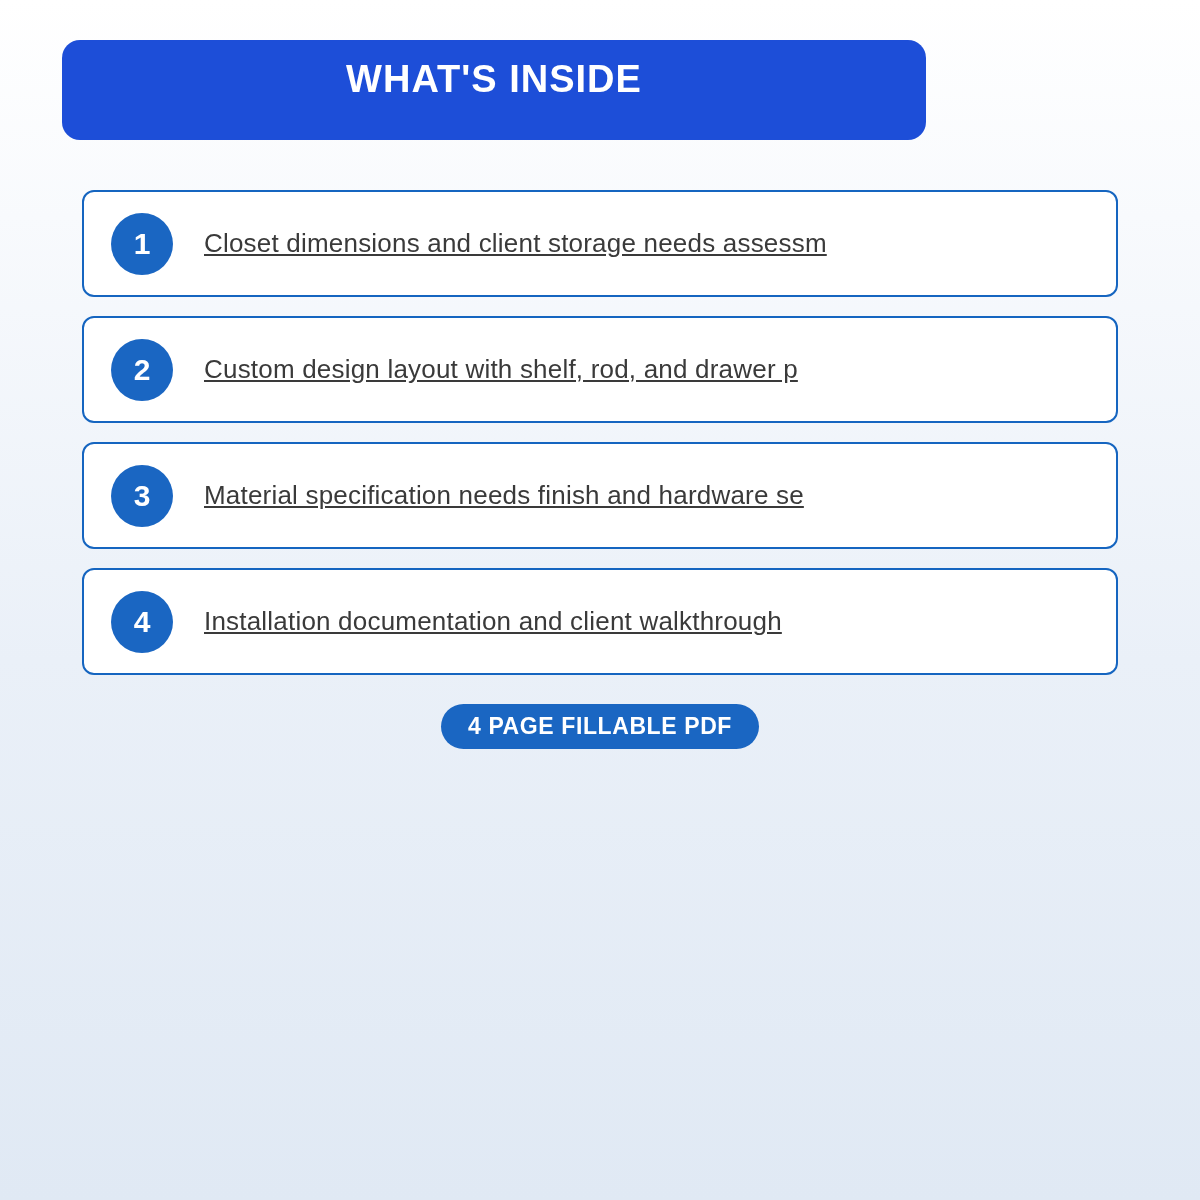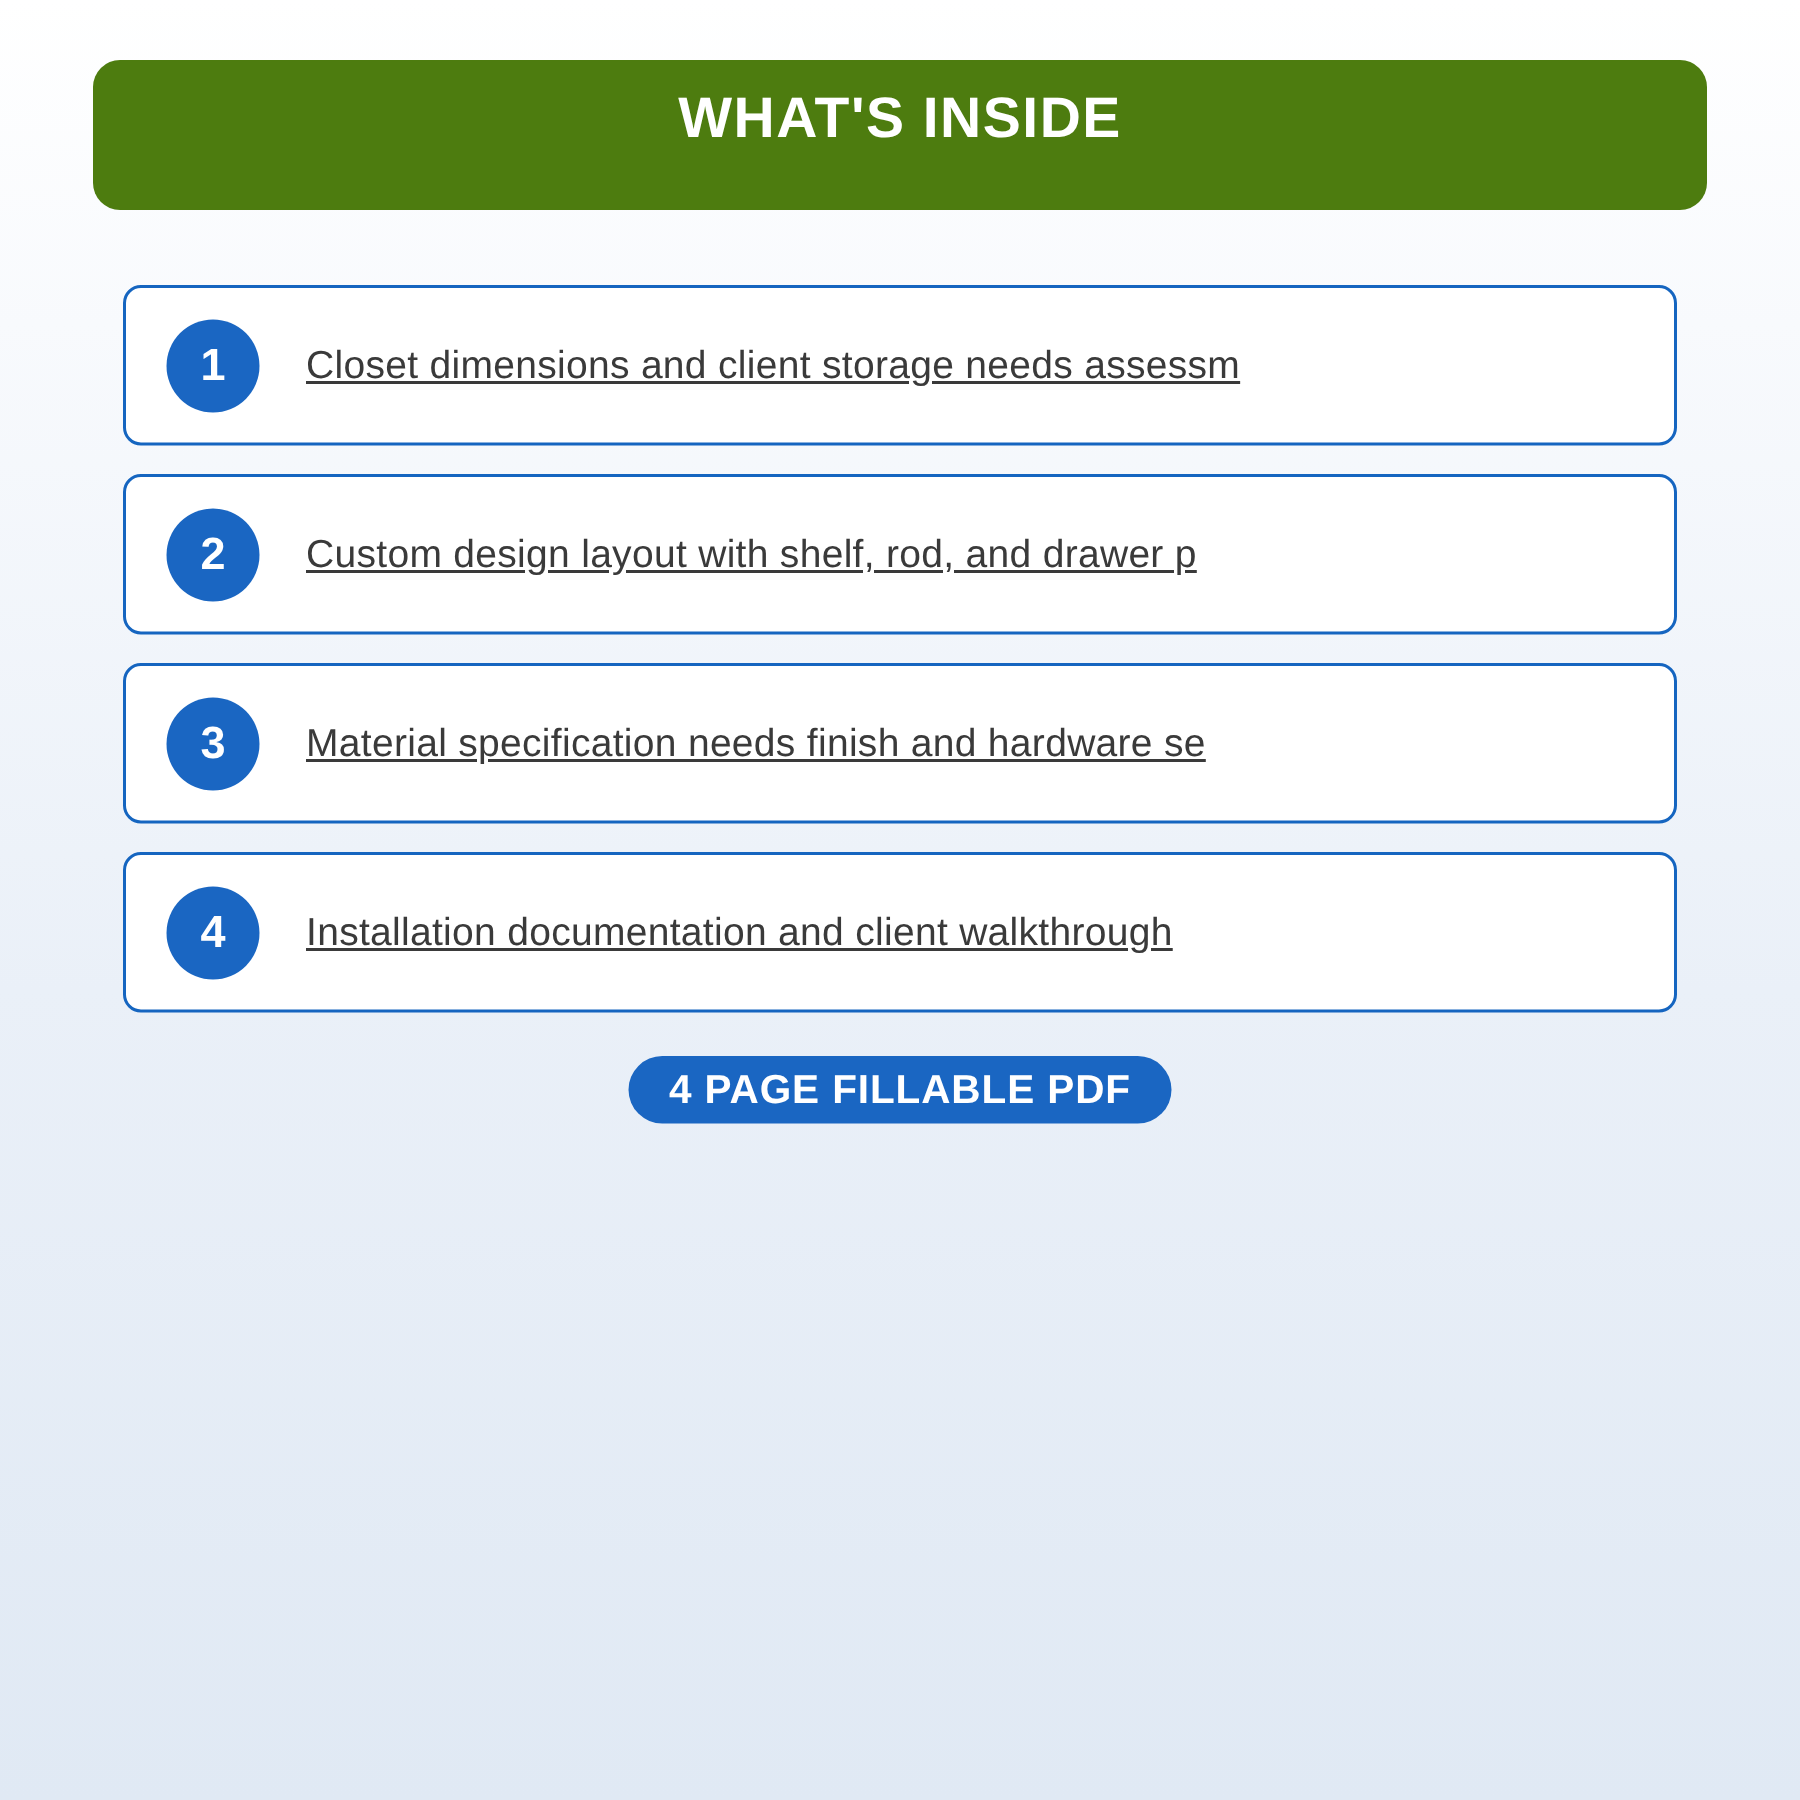--- a/index.html
+++ b/index.html
@@ -12,23 +12,23 @@
   }
 
   body {
     background: linear-gradient(180deg, #ffffff 0%, #f8fafd 18%, #eaf0f8 55%, #e0e9f4 100%);
   }
 
   .header-banner {
     position: absolute;
     left: 62px;
     top: 40px;
-    width: 1076px;
+    width: 864px;
     height: 100px;
-    background: #4d7c0f;
+    background: #1d4ed8;
     border-radius: 18px;
     text-align: center;
   }
 
   .header-title {
     padding-top: 18px;
     color: #ffffff;
     font-size: 38px;
     font-weight: 800;
     letter-spacing: 1px;
@@ -84,21 +84,21 @@
   }
 
   .badge-pill {
     display: inline-block;
     background: #1a66c2;
     color: #ffffff;
     border-radius: 24px;
     height: 45px;
     line-height: 45px;
     padding: 0 27px;
-    font-size: 27px;
+    font-size: 23px;
     font-weight: 700;
     letter-spacing: 0.6px;
     text-align: right;
   }
 </style>
 </head>
 <body>
 
 <div class="header-banner">
   <div class="header-title">WHAT'S INSIDE</div>

